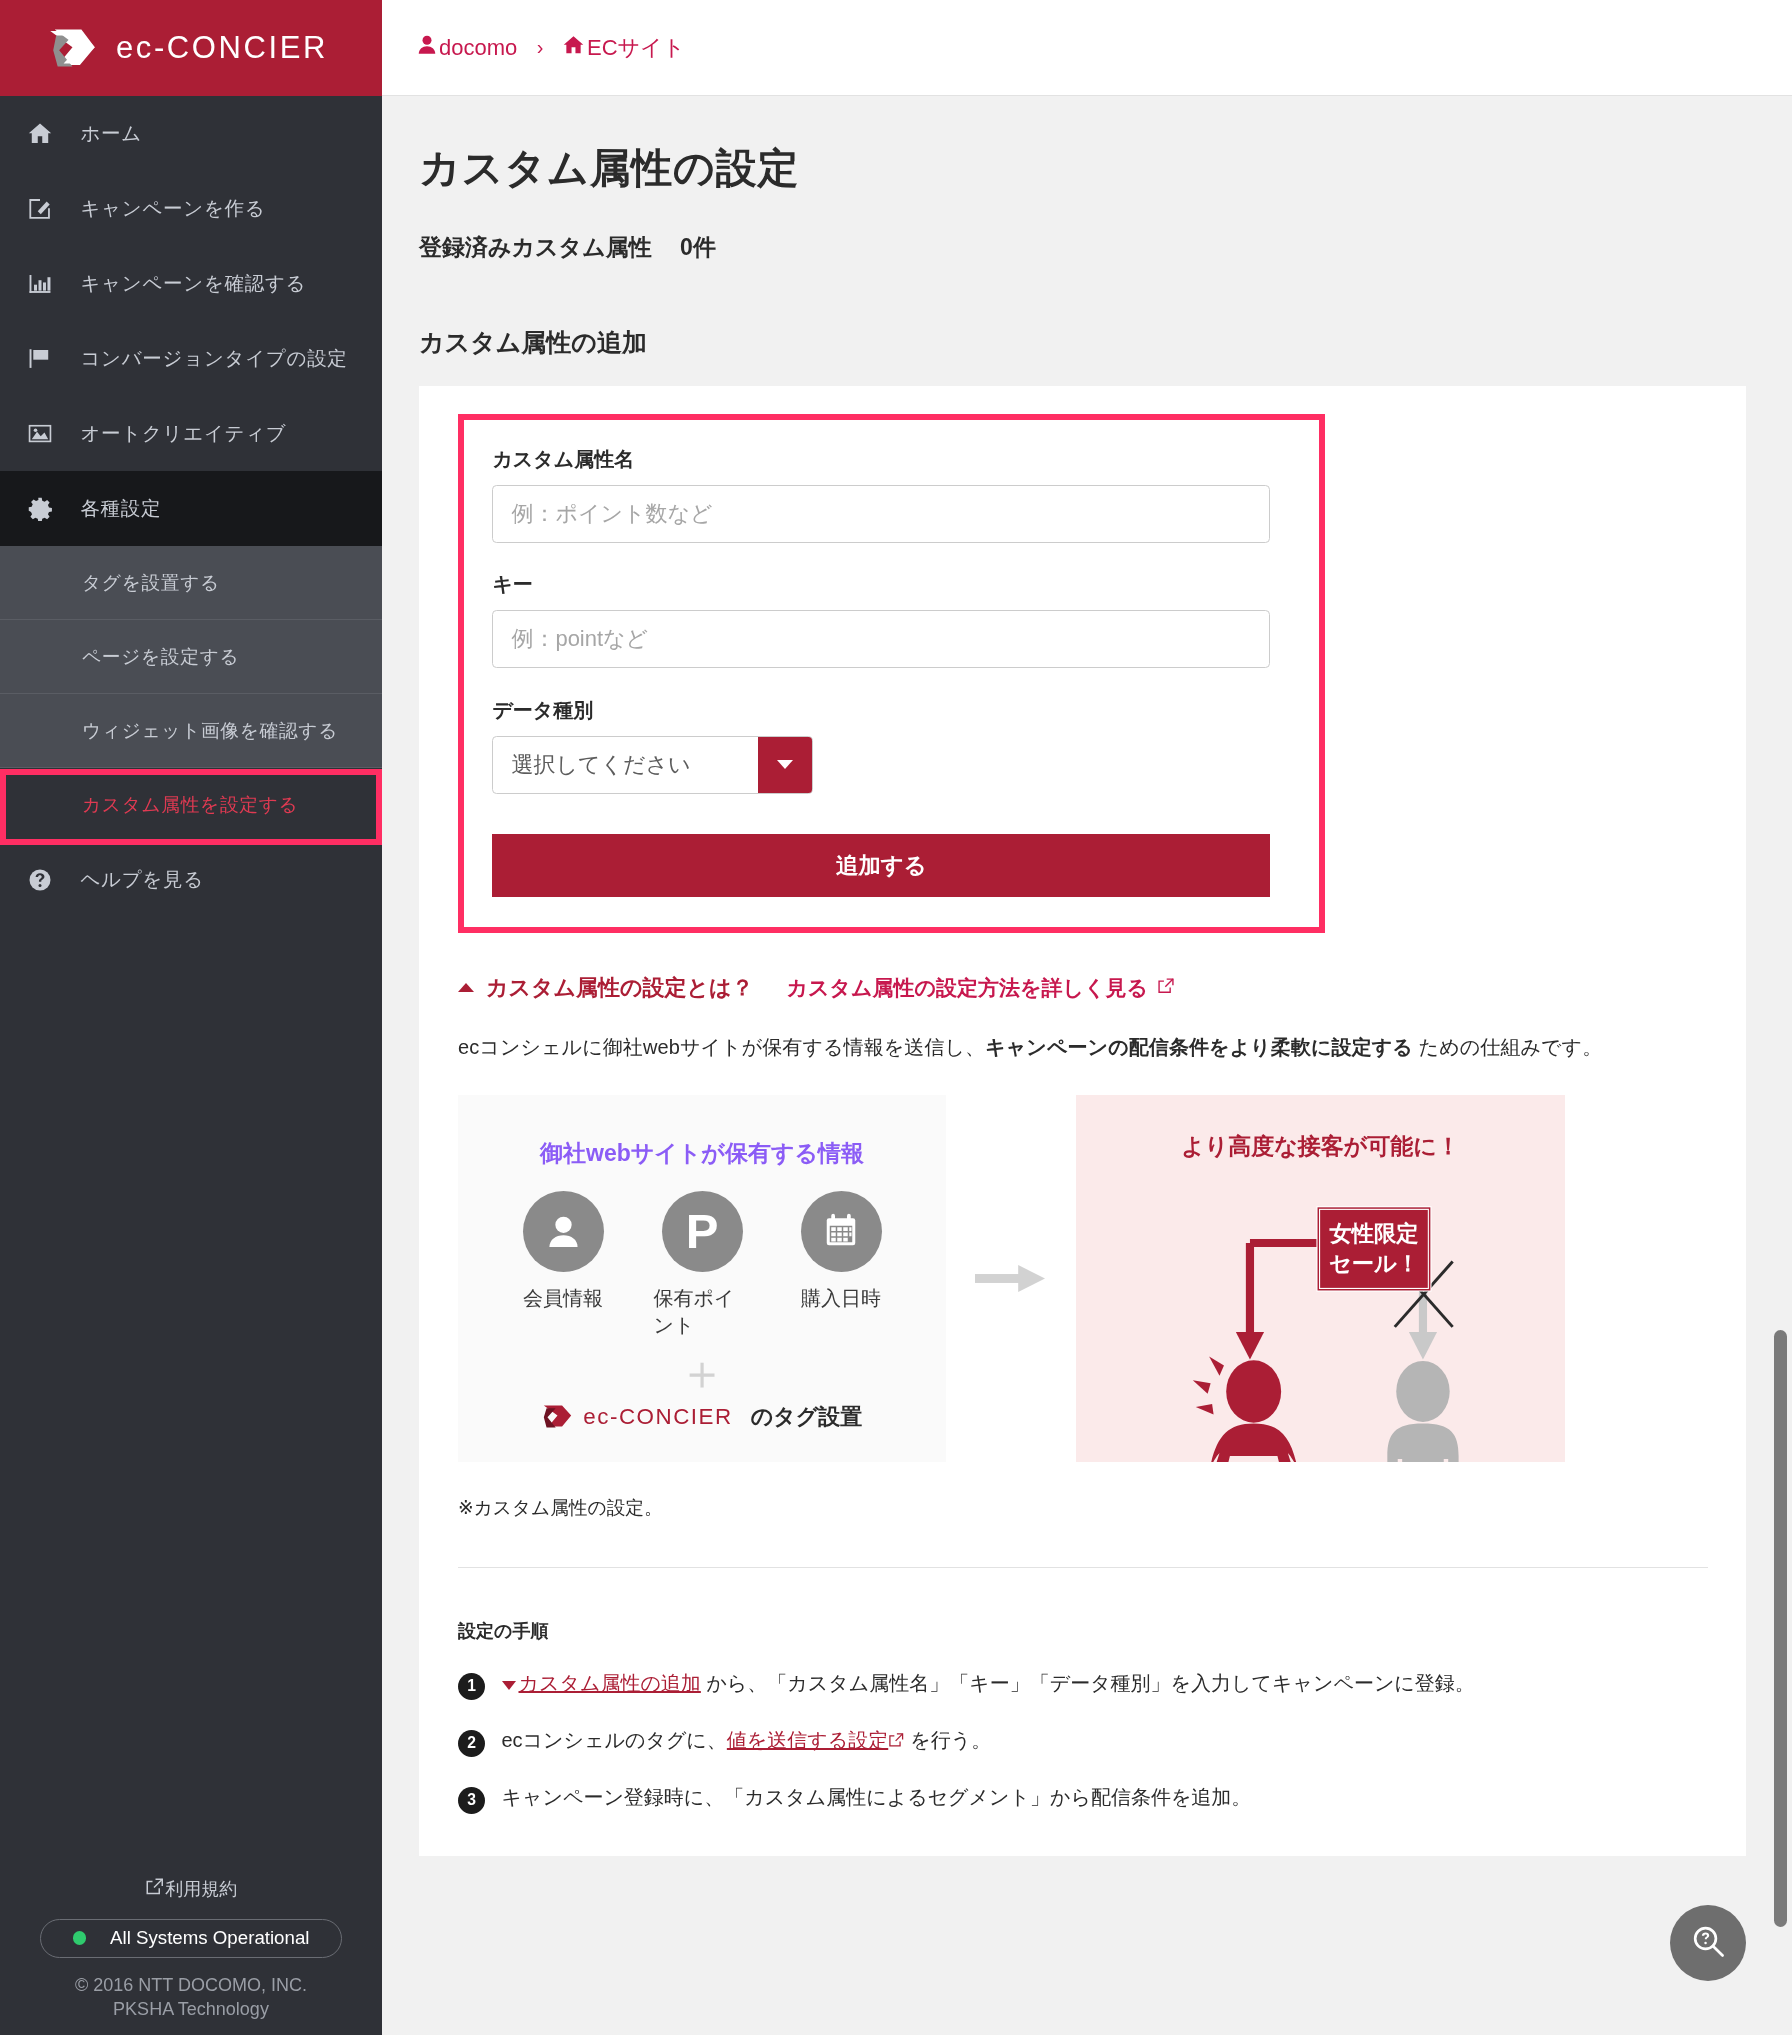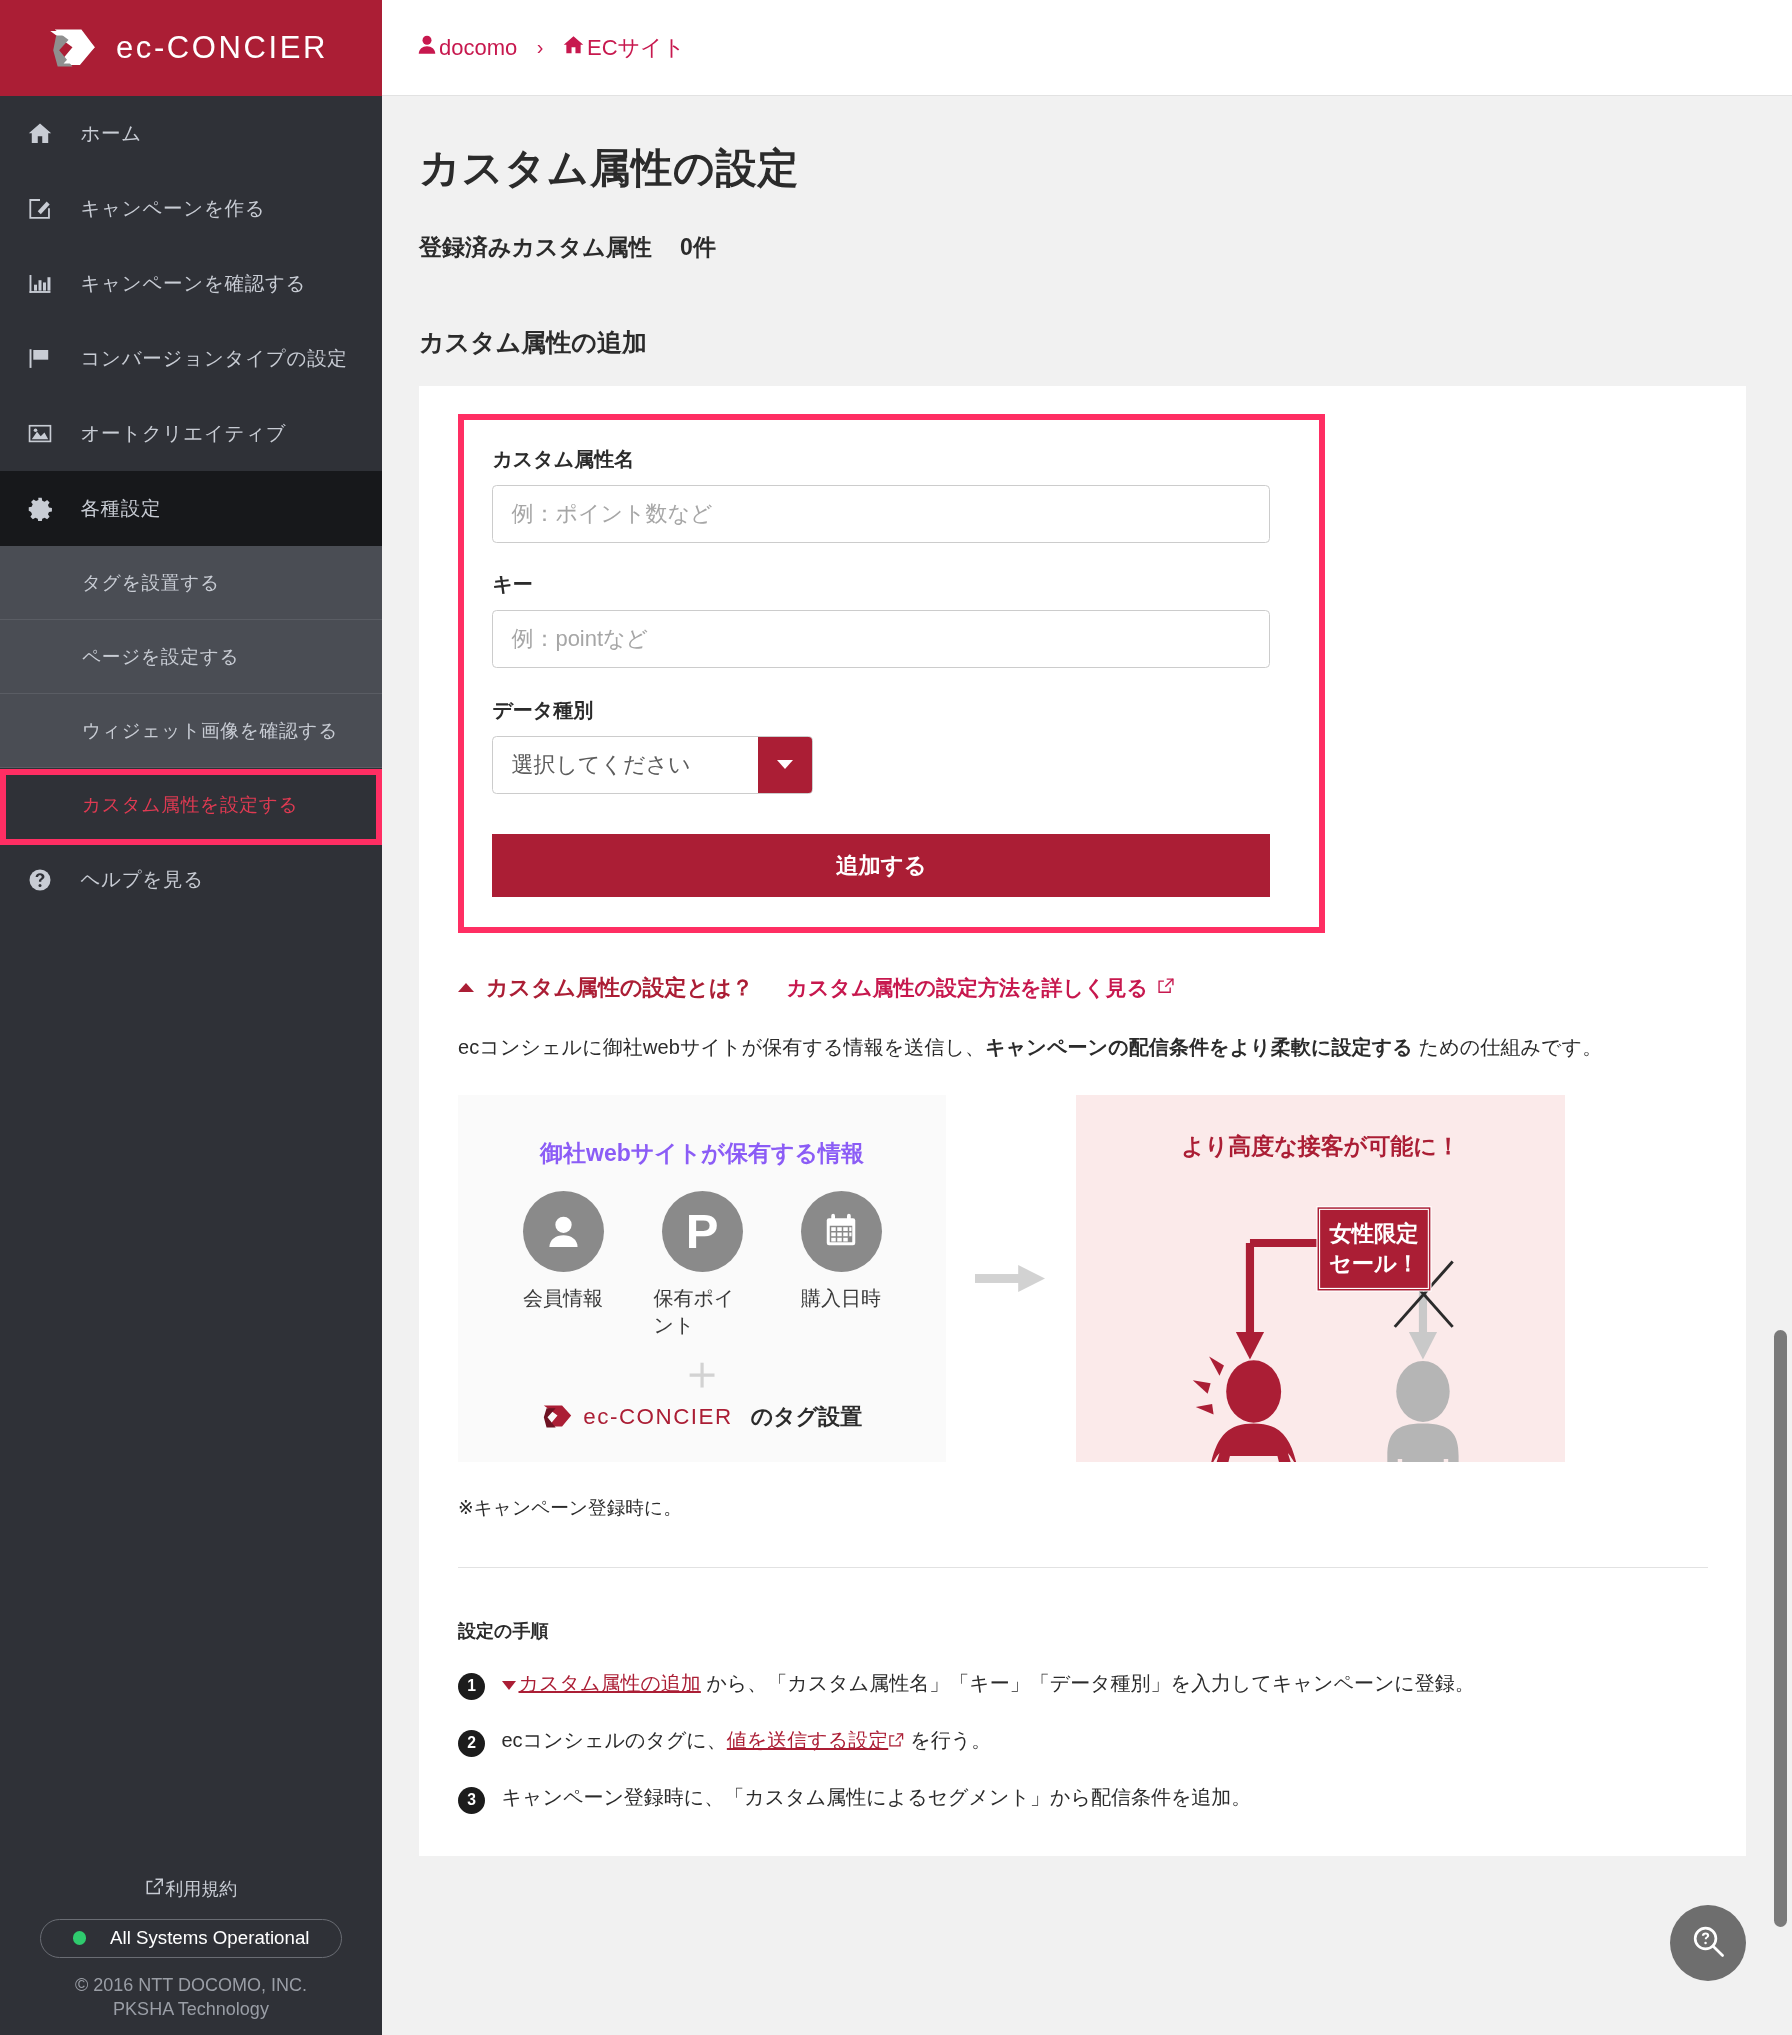--- a/index.html
+++ b/index.html
@@ -712,21 +712,21 @@
               <path d="M438 348 c-38 0 -48 14 -48 44 l0 38 14 0 0 -34 6 0 0 34 0 58 18 0 0 -56 20 0 0 56 18 0 0 -58 0 -34 6 0 0 34 14 0 0 -38 c0 -30 -10 -44 -48 -44z" fill="#b5b5b5"></path>
 
               <rect x="297" y="58" width="150" height="110" fill="#ab1e35" stroke="#ffffff" stroke-width="5"></rect>
               <rect x="297" y="58" width="150" height="110" fill="none" stroke="#ab1e35" stroke-width="2"></rect>
               <text x="372" y="103" text-anchor="middle" fill="#ffffff" font-size="30" font-family="Liberation Sans, sans-serif" font-weight="700">女性限定</text>
               <text x="372" y="143" text-anchor="middle" fill="#ffffff" font-size="30" font-family="Liberation Sans, sans-serif" font-weight="700">セール！</text>
             </svg>
           </div>
         </div>
 
-        <div class="note-small">※キャンペーン登録時に。</div>
+        <div class="note-small">※カスタム属性の設定。</div>
 
         <div class="divider"></div>
 
         <div class="steps-title">設定の手順</div>
 
         <div class="step-row">
           <span class="step-num">1</span>
           <span class="step-text"><span class="step-link"><span class="caret-dn-inline"></span><span>カスタム属性の追加</span></span><span> から、「カスタム属性名」「キー」「データ種別」を入力してキャンペーンに登録。</span></span>
         </div>
 

